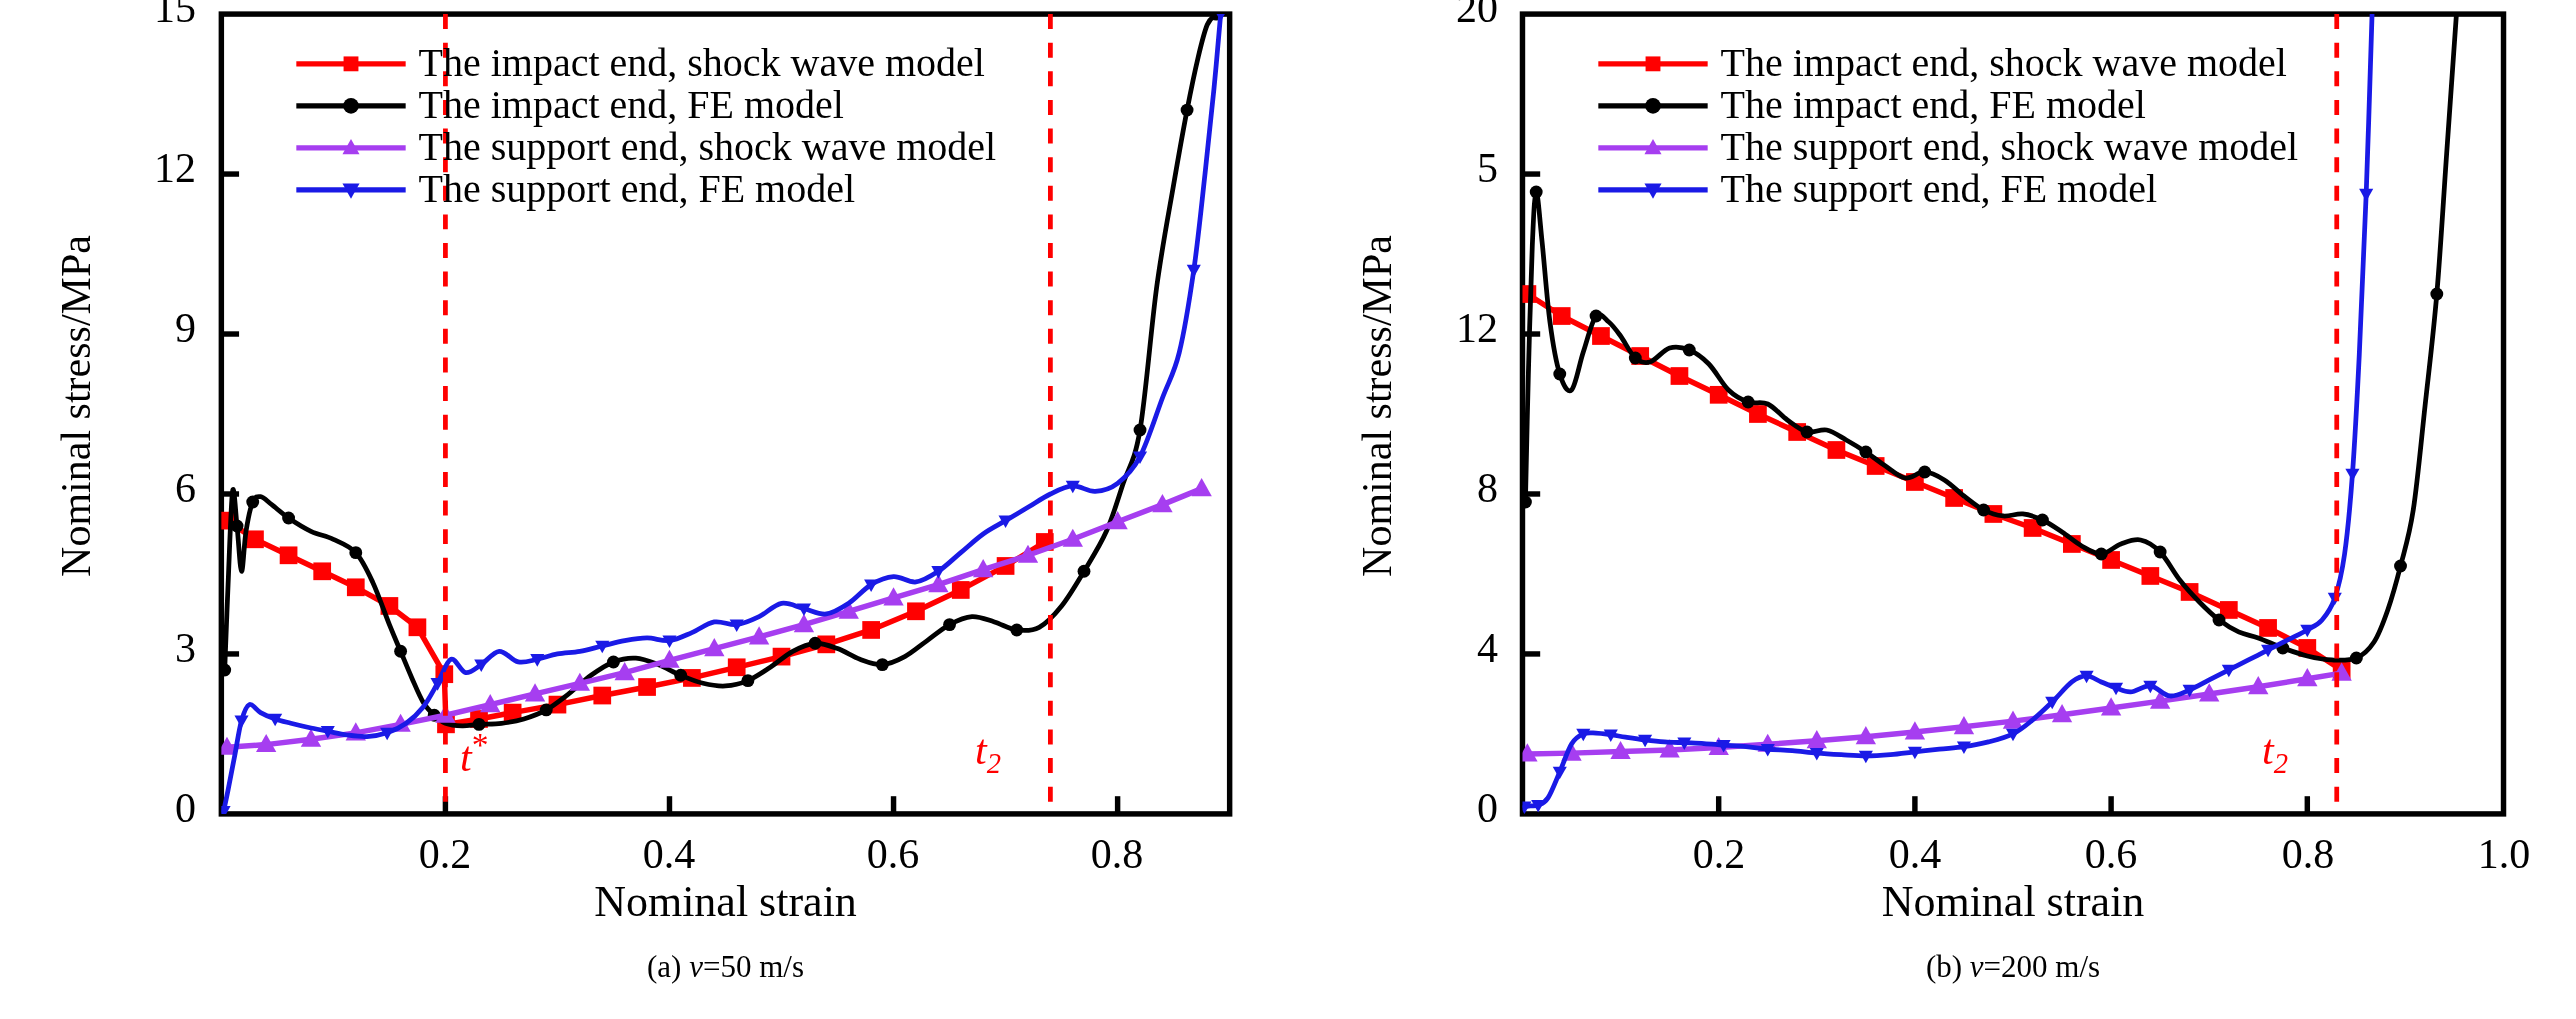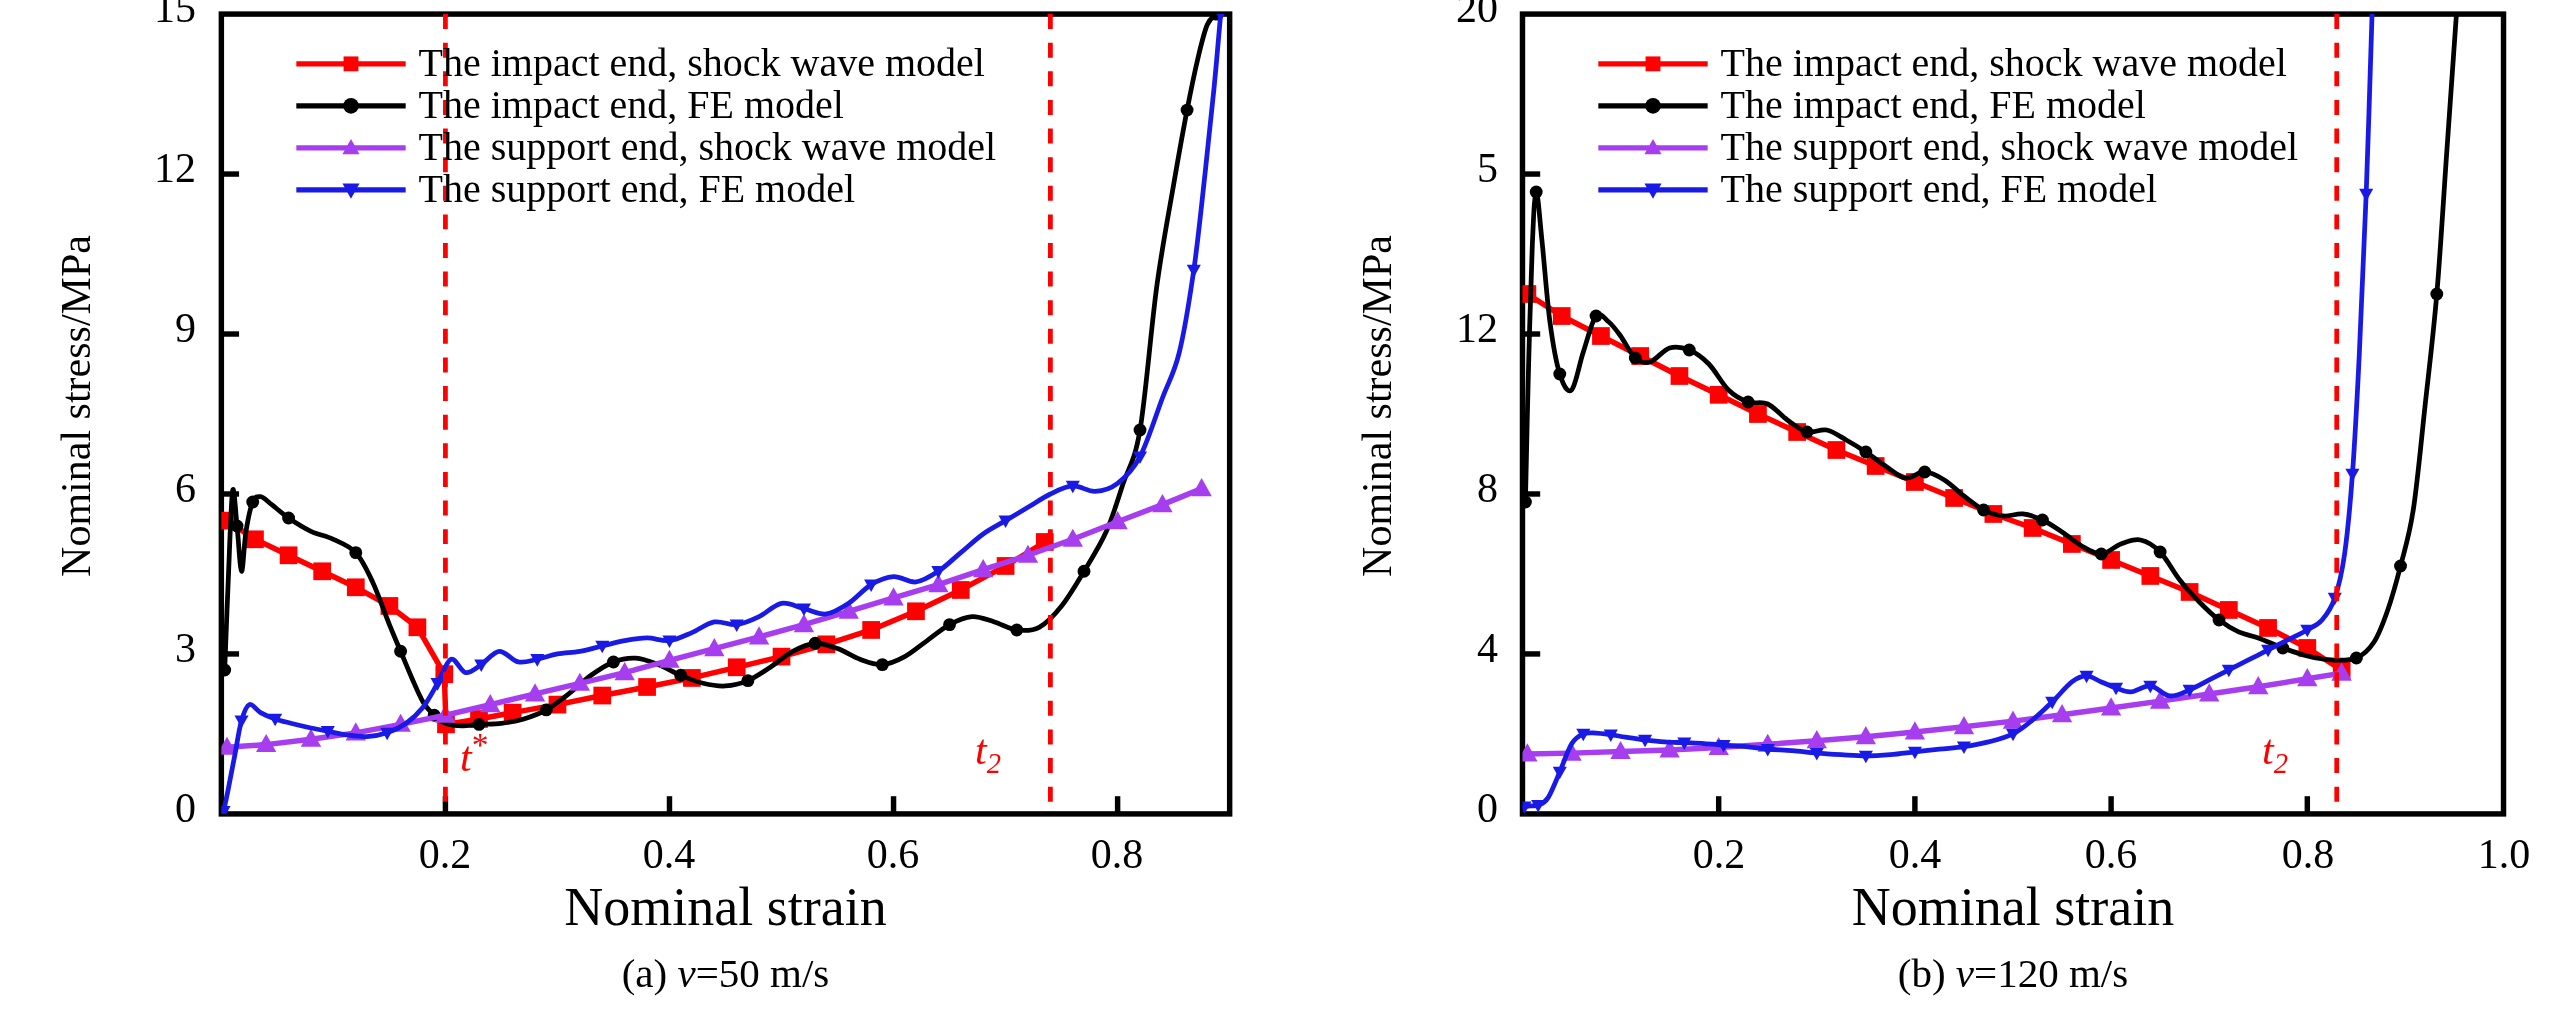--- a/index.html
+++ b/index.html
@@ -8,22 +8,22 @@
   .panel{position:relative;width:1288px;height:1019px;}
   .plotwrap{position:absolute;}
   .ylabel{
     position:absolute;
     transform-origin:center center;
     transform:rotate(-90deg);
     white-space:nowrap;
     font-size:42px;
     font-family:"Liberation Serif",serif;
   }
-  .xlabel{position:absolute;font-size:54px;white-space:nowrap;text-align:center;}
-  .caption{position:absolute;font-size:41px;white-space:nowrap;text-align:center;}
+  .xlabel{position:absolute;font-size:44px;white-space:nowrap;text-align:center;}
+  .caption{position:absolute;font-size:31px;white-space:nowrap;text-align:center;}
   .caption .it{font-style:italic;}
   .ytick{position:absolute;font-size:42px;text-align:right;white-space:nowrap;}
   .xtick{position:absolute;font-size:42px;text-align:center;white-space:nowrap;}
   svg{display:block;}
   .annot{position:absolute;color:#ff0000;font-size:42px;font-style:italic;white-space:nowrap;}
   .annot sub{font-size:0.68em;font-style:italic;}
   .annot sup{font-size:0.8em;font-style:normal;}
   .legend{position:absolute;}
   .legend-row{display:flex;align-items:center;height:42px;}
   .legend-label{font-size:40px;white-space:nowrap;margin-left:9.5px;font-family:"Liberation Serif",serif;}
@@ -381,18 +381,18 @@
               <polygon points="85,35.2 72.35,12.65 97.65,12.65" fill="#1a1ae6"></polygon>
             </svg>
           </span>
           <span class="legend-label">The support end, FE model</span>
         </div>
       </div>
 
     <div class="xlabel" style="left:230px;top:876px;width:990px;">Nominal strain</div>
 
     <div class="caption" style="left:230px;top:949px;width:990px;">
-      <span>(b) </span><span class="it">v</span><span>=120 m/s</span>
+      <span>(b) </span><span class="it">v</span><span>=200 m/s</span>
     </div>
   </div>
 
 </div>
 
 
 </body></html>

